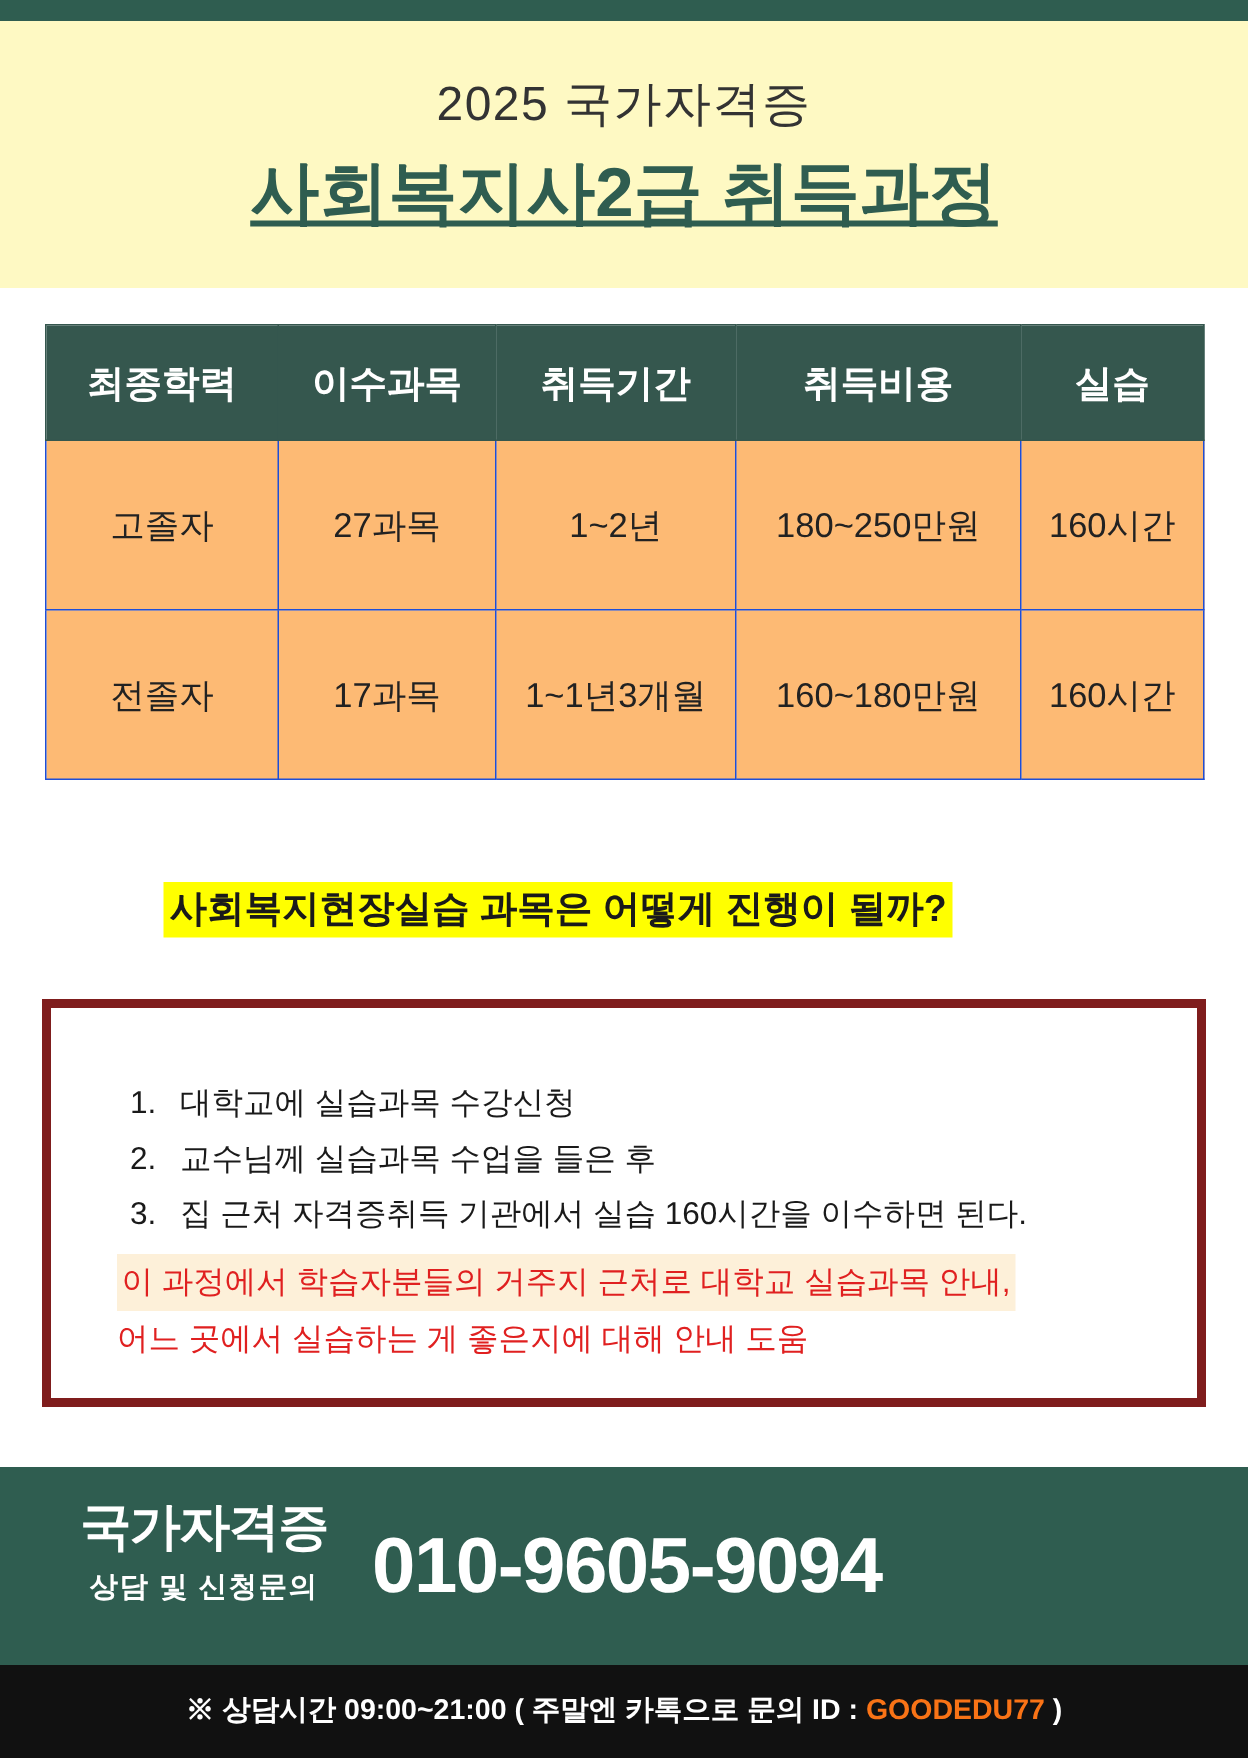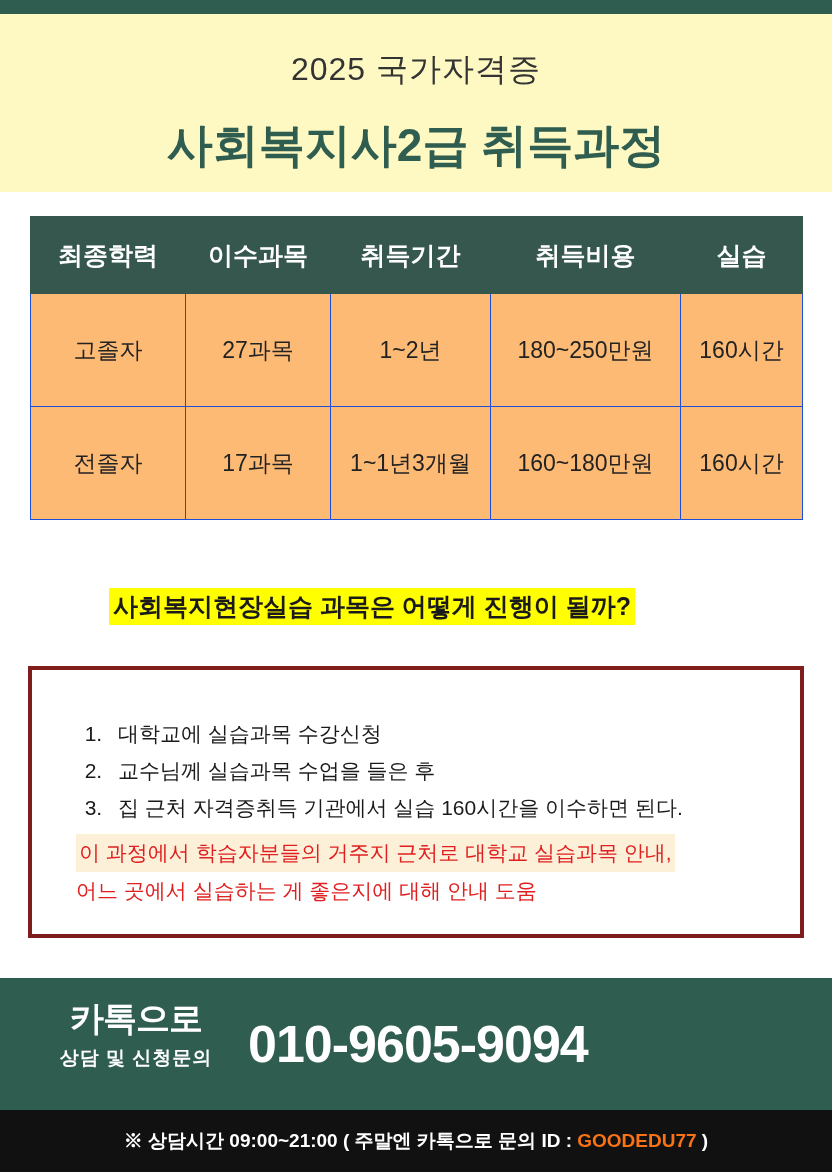--- a/index.html
+++ b/index.html
@@ -39,26 +39,27 @@
     box-sizing: border-box;
     padding-top: 36px;
   }
   .header-sub {
     font-size: 32px;
     color: #333333;
     letter-spacing: 1px;
     line-height: 1.2;
   }
   .header-title {
-    margin-top: 29px;
+    margin-top: 12px;
     font-size: 46px;
     font-weight: bold;
     color: #2f5d50;
     letter-spacing: 0px;
     line-height: 1.25;
+    text-decoration: underline;
   }
   
   .table-wrap {
     position: absolute;
     top: 216px;
     left: 30px;
     width: 772px;
   }
   table.info-table {
     border-collapse: collapse;
@@ -106,21 +107,21 @@
     padding: 2px 4px;
     line-height: 1.3;
   }
   
   .steps-box {
     position: absolute;
     top: 666px;
     left: 28px;
     width: 776px;
     height: 272px;
-    border: 4px solid #7f1d1d;
+    border: 6px solid #7f1d1d;
     background: #ffffff;
     box-sizing: border-box;
     padding: 46px 40px 0 40px;
   }
   ol.steps {
     margin: 0 0 0 36px;
     padding: 0;
     list-style: decimal;
   }
   ol.steps li {
@@ -266,21 +267,21 @@
       <li>집 근처 자격증취득 기관에서 실습 160시간을 이수하면 된다.</li>
     </ol>
     <div class="note-lines">
       <span class="note-line hl">이 과정에서 학습자분들의 거주지 근처로 대학교 실습과목 안내,</span>
       <span class="note-line">어느 곳에서 실습하는 게 좋은지에 대해 안내 도움</span>
     </div>
   </div>
 
   <div class="footer">
     <div class="footer-left">
-      <div class="l1">카톡으로</div>
+      <div class="l1">국가자격증</div>
       <div class="l2">상담 및 신청문의</div>
     </div>
     <div class="footer-phone">010-9605-9094</div>
   </div>
 
   <div class="bottom-bar">
     <span>※ 상담시간  09:00~21:00 ( 주말엔 카톡으로 문의 ID : </span><span class="kakao-id">GOODEDU77</span><span> )</span>
   </div>
 
 </div>

